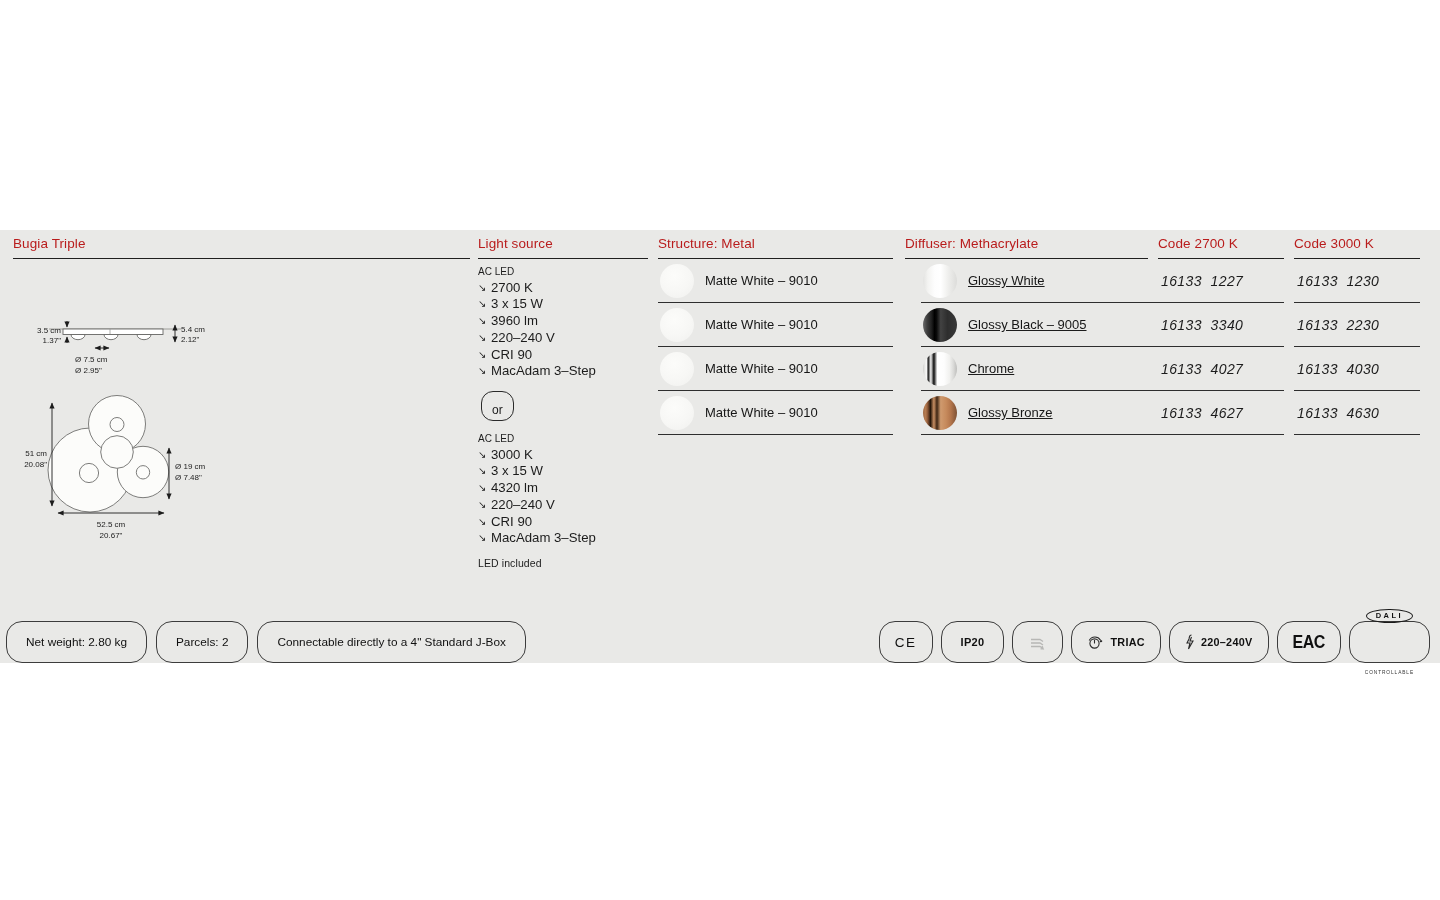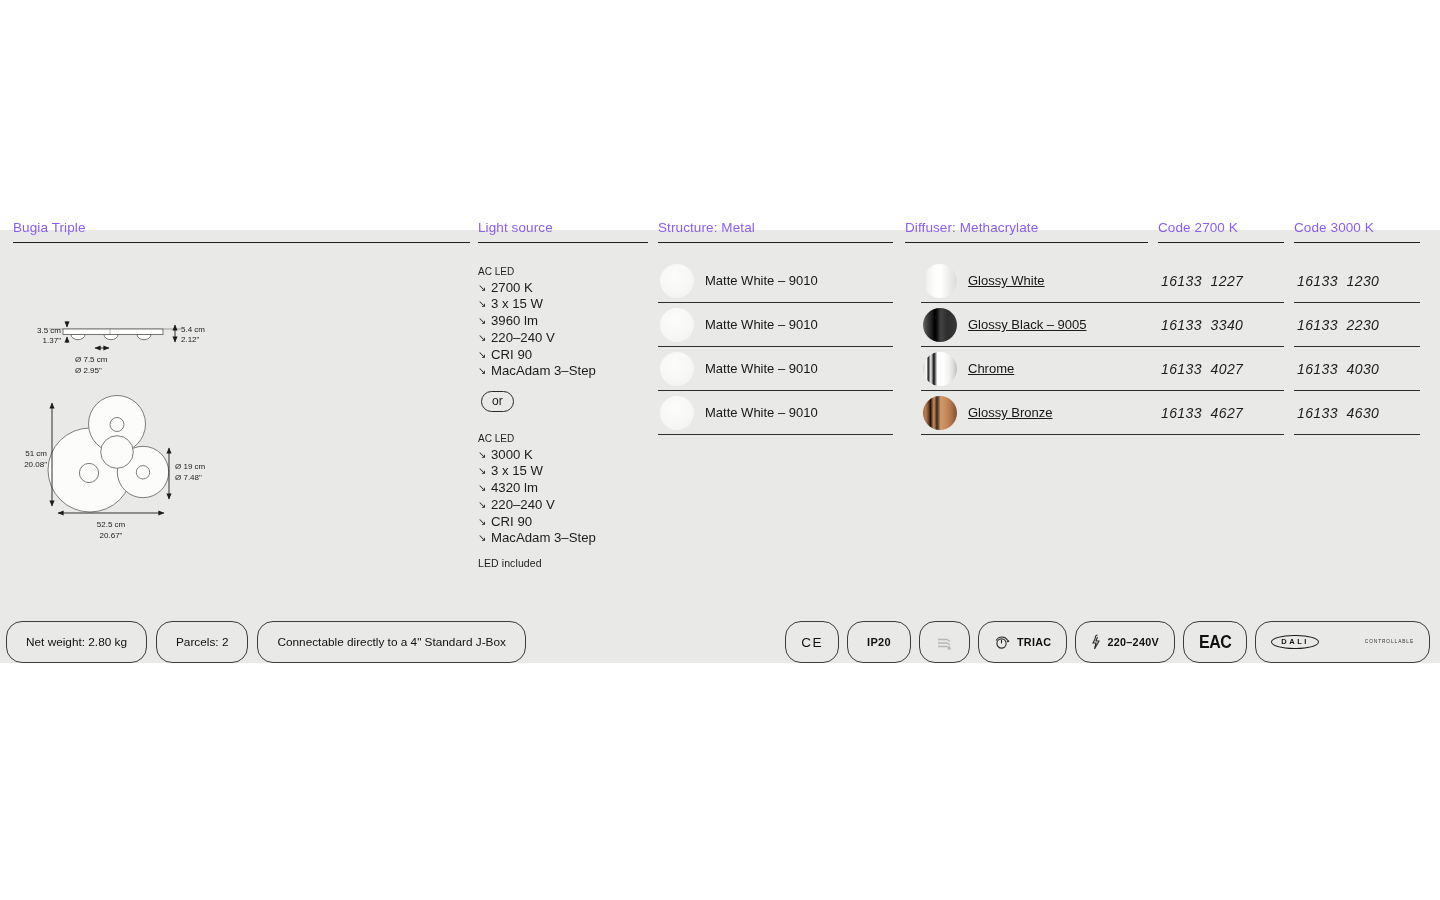--- a/index.html
+++ b/index.html
@@ -2,22 +2,22 @@
 <html><head>
 <meta charset="utf-8">
 <style>
   * { margin:0; padding:0; box-sizing:border-box; }
   html,body { width:1440px; height:900px; background:#ffffff;
     font-family:"Liberation Sans","DejaVu Sans",sans-serif; color:#1c1c1c; }
   .page { position:relative; width:1440px; height:900px; overflow:hidden; }
   .band { position:absolute; left:0; top:230px; width:1440px; height:433px; background:#e9e9e7; }
 
   
-  .col-hd { position:absolute; top:220px; font-size:13.5px; letter-spacing:.1px;
-    padding-bottom:7px; border-bottom:1.4px solid #1f1f1f; color:#8b5cf6; }
+  .col-hd { position:absolute; top:236px; font-size:13.5px; letter-spacing:.1px;
+    padding-bottom:7px; border-bottom:1.4px solid #1f1f1f; color:#b91c1c; }
 
   
   .rows { position:absolute; top:259px; }
   .srow { height:44px; display:flex; align-items:center; border-bottom:1px solid #2e2e2e; }
   .sw { width:34px; height:34px; border-radius:50%; margin-left:2px; flex:0 0 auto; }
   .sw-matte-white  { background:radial-gradient(circle at 42% 35%, #fcfcfa 0%, #f7f7f5 55%, #f0f0ee 100%); }
   .sw-glossy-white { background:linear-gradient(90deg,#e3e3e1 0%,#f3f3f1 14%,#fdfdfd 34%,#ffffff 52%,#f2f2f0 70%,#e6e6e4 86%,#dcdcda 100%); }
   .sw-glossy-black { background:linear-gradient(90deg,#6a6a6a 0%,#3f3f3f 12%,#1d1d1d 26%,#000000 34%,#0a0a0a 40%,#424242 52%,#2e2e2e 72%,#383838 100%); }
   .sw-chrome  { background:linear-gradient(90deg,#cfcfcd 0%,#ececea 6%,#f8f8f8 11%,#141414 15%,#f3f3f3 23%,#0a0a0a 32%,#ffffff 42%,#fdfdfd 62%,#f1f1ef 78%,#d9d9d7 90%,#bdbdbb 100%); }
   .sw-bronze  { background:linear-gradient(90deg,#a06a45 0%,#b67c51 8%,#8a5636 14%,#241509 22%,#c98f63 32%,#3c2413 41%,#cf9a6e 52%,#c68a5c 68%,#b3754b 82%,#8f5d3c 94%,#7e5336 100%); }
@@ -26,37 +26,37 @@
   
   .crow { height:44px; display:flex; align-items:center; border-bottom:1px solid #2e2e2e; }
   .code { font-size:14px; letter-spacing:.4px; white-space:pre; padding-left:3px;font-style:italic; }
 
   
   .ls-block { position:absolute; left:478px; line-height:15.7px; }
   .ls-title { font-size:10px; }
   .ls-line { display:flex; align-items:baseline; font-size:13.2px; }
   .ls-arrow { font-size:10px; width:13px; flex:0 0 auto; position:relative; top:-1px; }
   .or-pill { position:absolute; left:481px; top:391px; border:1.3px solid #2a2a2a;
-    border-radius:12px; padding:2px 10px 3px; font-size:12px; }
+    border-radius:12px; padding:11px 10px 3px; font-size:12px; }
   .ls-note { position:absolute; left:478px; top:557px; font-size:10.5px; letter-spacing:.1px; }
 
   
   .badges { position:absolute; top:621px; display:flex; gap:9px; align-items:center; }
   .badges.left { left:6px; }
   .badges.right { right:10px; gap:8px; }
   .pill { height:42px; border:1.4px solid #3c3c3c; border-radius:16px; background:transparent;
     display:flex; align-items:center; justify-content:center; font-size:11.8px; color:#101010;
     padding:0 19px; white-space:nowrap; }
   .pill.sm { padding:0 15px;justify-content:center; }
   .pill .bicon { display:flex; align-items:center; margin-right:6px; }
   .ce-mark { font-size:13.5px; letter-spacing:1.5px; }
   .ip-mark { font-size:11px; font-weight:700; letter-spacing:.3px; }
   .tri-txt, .volt-txt { font-size:10.8px; font-weight:700; letter-spacing:.3px; }
   .eac-mark { font-size:16px; font-weight:800; letter-spacing:-.5px; transform:scaleY(1.15); }
-  .dali { display:flex; flex-direction:row; align-items:center; line-height:1;gap:46px; }
+  .dali { display:flex; flex-direction:column; align-items:center; line-height:1;gap:46px; }
   .dali-oval { border:1.3px solid #1a1a1a; border-radius:50%; padding:2px 9px 3px;
     font-size:7.5px; font-weight:700; letter-spacing:2.5px; }
   .dali-sub { font-size:4.8px; letter-spacing:.9px; margin-top:1.5px; color:#333; }
 
   
   .drawing { position:absolute; }
   svg text { font-family:"Liberation Sans","DejaVu Sans",sans-serif; font-size:8px; fill:#1c1c1c; }
 </style>
 </head>
 <body>

